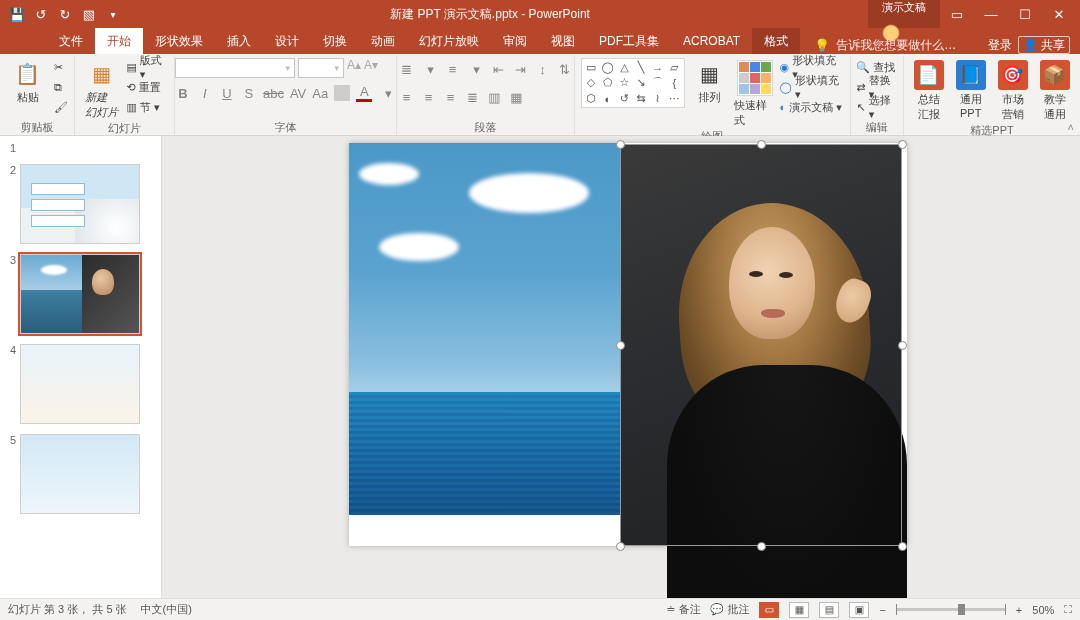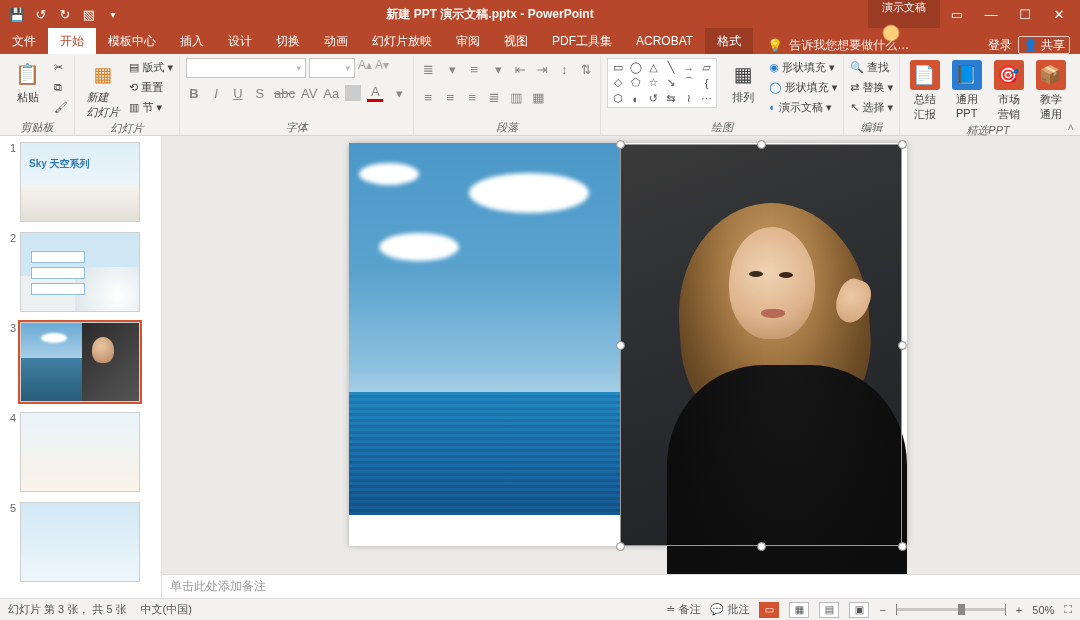--- a/index.html
+++ b/index.html
@@ -1,39 +1,39 @@
 <!DOCTYPE html>
 <html><head>
 <meta charset="utf-8">
 <style>
   *{box-sizing:border-box;margin:0;padding:0;font-family:"Microsoft YaHei","Segoe UI",sans-serif;user-select:none;}
   body{width:1080px;height:620px;overflow:hidden;background:#fff;font-size:12px;color:#444;}
   
   .titlebar{height:28px;background:#b7472a;display:flex;align-items:center;color:#fff;}
   .qat{display:flex;align-items:center;gap:2px;padding-left:6px;}
   .qat .ico,.winctl .ico{width:22px;height:22px;display:flex;align-items:center;justify-content:center;font-size:13px;}
-  .title-center{flex:1;text-align:center;font-size:12px;opacity:.95;font-weight:bold;}
+  .title-center{flex:1;text-align:center;font-size:12px;opacity:.95;}
   .tool-context{background:#9b3b23;padding:0 14px;height:28px;line-height:14px;text-align:center;font-size:11px;margin-left:12px;position:relative;}
   .tool-context .cursor{position:absolute;left:14px;bottom:-14px;width:18px;height:18px;border-radius:50%;background:radial-gradient(circle,#ffcf7a 0 55%,rgba(255,207,122,0) 70%);}
   .winctl{display:flex;align-items:center;margin-left:auto;padding-right:4px;}
   .winctl .ico{width:34px;}
   .tabrow{height:26px;background:#b7472a;display:flex;align-items:flex-end;color:#fff;}
   .tab{padding:0 12px;height:26px;line-height:26px;font-size:12px;cursor:pointer;}
-  .tab.file{background:#b7472a;}
+  .tab.file{background:#b7472a;margin-left:47px;}
   .tab.active{background:#fff;color:#b7472a;}
   .tab.ctx{background:#9b3b23;}
   .tell{display:flex;align-items:center;gap:6px;opacity:.9;margin-left:14px;font-size:12px;}
   .tell .bulb{font-size:13px;}
   .tabrow-right{margin-left:auto;display:flex;align-items:center;gap:6px;padding-right:10px;font-size:12px;}
   .tabrow-right .sh{display:flex;align-items:center;gap:3px;border:1px solid rgba(255,255,255,.7);padding:0 4px;border-radius:2px;height:18px;}
   
   .ribbon{height:82px;background:#f3f2f1;border-bottom:1px solid #d6d6d6;display:flex;position:relative;padding-top:2px;}
   .group{display:flex;flex-direction:column;align-items:center;border-right:1px solid #e1dfdd;padding:2px 6px 0;}
   .group .body{flex:1;display:flex;align-items:flex-start;gap:4px;}
-  .group .glabel{font-size:11px;color:#666;height:16px;line-height:16px;font-style:italic;}
+  .group .glabel{font-size:11px;color:#666;height:16px;line-height:16px;}
   .bigbtn{display:flex;flex-direction:column;align-items:center;width:44px;padding-top:2px;gap:2px;font-size:11px;color:#444;}
   .bigbtn .bicon{width:28px;height:28px;display:flex;align-items:center;justify-content:center;font-size:20px;}
   .stack{display:flex;flex-direction:column;gap:2px;font-size:11px;color:#444;}
   .stack .row{display:flex;align-items:center;gap:3px;height:18px;}
   .font-box,.size-box{border:1px solid #c8c6c4;background:#fff;height:20px;display:flex;align-items:center;justify-content:space-between;padding:0 4px;color:#bbb;}
   .font-box{width:120px;} .size-box{width:46px;}
   .btnrow{display:flex;align-items:center;gap:6px;color:#888;height:22px;}
   .btnrow span{min-width:16px;text-align:center;font-size:13px;}
   .shape-gal{width:110px;height:50px;border:1px solid #d6d6d6;background:#fff;display:grid;grid-template-columns:repeat(6,1fr);place-items:center;font-size:11px;color:#555;padding:1px;}
   .mini-color{width:36px;height:36px;display:grid;grid-template-columns:repeat(3,10px);grid-template-rows:repeat(3,10px);gap:1px;border:1px solid #d6d6d6;padding:1px;background:#fff;}
@@ -114,21 +114,21 @@
     <div class="ico">▭</div>
     <div class="ico">—</div>
     <div class="ico">☐</div>
     <div class="ico">✕</div>
   </div>
 </div>
 
 <div class="tabrow">
   <div class="tab file">文件</div>
   <div class="tab active">开始</div>
-  <div class="tab">模板中心</div>
+  <div class="tab">形状效果</div>
   <div class="tab">插入</div>
   <div class="tab">设计</div>
   <div class="tab">切换</div>
   <div class="tab">动画</div>
   <div class="tab">幻灯片放映</div>
   <div class="tab">审阅</div>
   <div class="tab">视图</div>
   <div class="tab">PDF工具集</div>
   <div class="tab">ACROBAT</div>
   <div class="tab ctx">格式</div>
@@ -266,20 +266,34 @@
           <span>◐</span>
           <span>↺</span>
           <span>⇆</span>
           <span>≀</span>
           <span>⋯</span>
       </div>
       <div class="bigbtn">
           <div class="bicon">▦</div>
           <div>排列</div>
         </div>
+      <div class="bigbtn">
+          <div class="mini-color">
+            <div></div>
+            <div></div>
+            <div></div>
+            <div></div>
+            <div></div>
+            <div></div>
+            <div></div>
+            <div></div>
+            <div></div>
+          </div>
+          <div>快速样式</div>
+        </div>
       <div class="stack">
         <div class="row">
             <span style="color:#2b7cd3;">◉</span>
             <span>形状填充 ▾</span>
           </div>
         <div class="row">
             <span style="color:#2b7cd3;">◯</span>
             <span>形状填充 ▾</span>
           </div>
         <div class="row">
@@ -336,25 +350,20 @@
     </div>
     <div class="glabel">精选PPT</div>
   </div>
   <div class="collapse">˄</div>
 </div>
 
 <div class="work">
   <div class="thumbs">
     <div class="th">
         <div class="num">1</div>
-        <div class="slide">
-          <div class="th1-sky"></div>
-          <div class="th1-txt">Sky 天空系列</div>
-          <div class="th1-cloud"></div>
-        </div>
       </div>
     <div class="th">
         <div class="num">2</div>
         <div class="slide">
           <div class="th2-bg"></div>
           <div class="th2-cloud"></div>
           <div class="th2-item" style="top:18px;"></div>
           <div class="th2-item" style="top:34px;"></div>
           <div class="th2-item" style="top:50px;"></div>
         </div>
@@ -410,21 +419,20 @@
 
       <div class="handle" style="left:454px;top:4px;"></div>
       <div class="handle" style="left:595px;top:4px;"></div>
       <div class="handle" style="left:736px;top:4px;"></div>
       <div class="handle" style="left:454px;top:205px;"></div>
       <div class="handle" style="left:736px;top:205px;"></div>
       <div class="handle" style="left:454px;top:406px;"></div>
       <div class="handle" style="left:595px;top:406px;"></div>
       <div class="handle" style="left:736px;top:406px;"></div>
     </div>
-    <div class="notes">单击此处添加备注</div>
   </div>
 </div>
 
 <div class="status">
   <span>幻灯片 第 3 张， 共 5 张</span>
   <span>中文(中国)</span>
   <div class="right">
     <span>≐ <span>备注</span></span>
     <span>💬 <span>批注</span></span>
     <div class="viewbtn on">▭</div>

